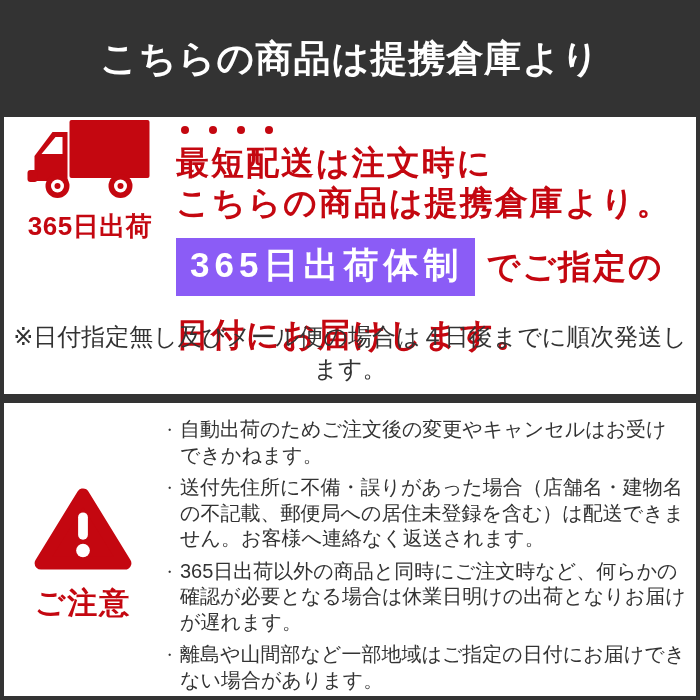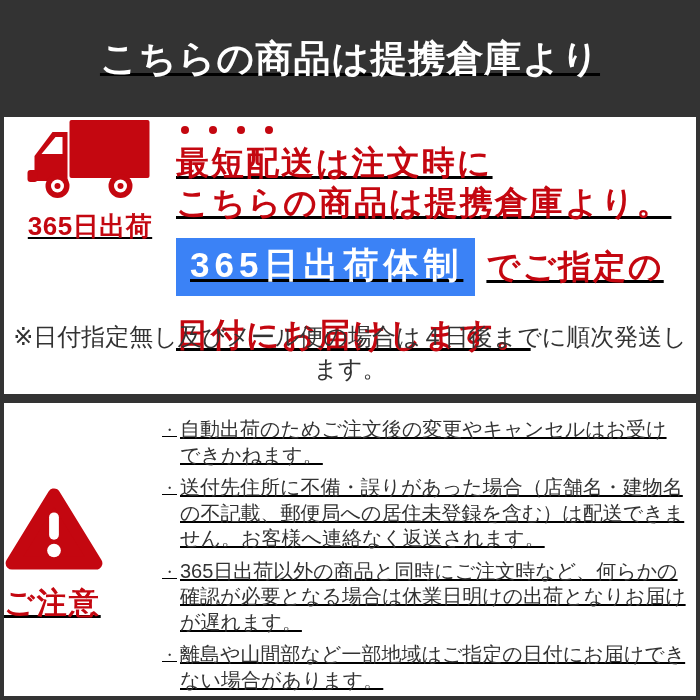--- a/index.html
+++ b/index.html
@@ -2,21 +2,21 @@
 <html><head>
 <meta charset="utf-8">
 <style>
   html,body { margin:0; padding:0; }
   body {
     width:700px; height:700px;
     background:#333333;
     font-family:"Liberation Sans","DejaVu Sans",sans-serif;
     overflow:hidden;
   }
-  .page { width:700px; height:700px;text-decoration:underline; }
+  .page { width:700px; height:700px; }
 
   
   .banner {
     height:117px;
     display:flex; flex-direction:column;
     justify-content:center; align-items:center;
     color:#ffffff; font-weight:bold;
     font-size:37px; line-height:47px; letter-spacing:1px;
     text-align:center;
   }
@@ -37,39 +37,39 @@
   .dots { display:flex; gap:20px; margin:0 0 9px 5px; height:8px; }
   .dot { width:8px; height:8px; border-radius:50%; background:#c40710; }
   .red-line {
     color:#c40710; font-weight:bold;
     font-size:33px; line-height:40px; letter-spacing:2px;
     white-space:nowrap;
   }
   .box-line { margin-top:15px; display:flex; align-items:center; }
   .highlight {
     display:inline-block;
-    background:#3b82f6; color:#ffffff;
+    background:#8b5cf6; color:#ffffff;
     font-size:35px; font-weight:bold; letter-spacing:5px;
     padding:4px 12px 7px 14px;
     white-space:nowrap;
   }
   .after-highlight { margin-left:11px;text-align:center; }
   .line4 { margin-top:19px; }
   .note {
     position:absolute; left:0; right:0; bottom:9px;
     text-align:center;
     color:#333333; font-size:24px; letter-spacing:0;
   }
 
   .gap { height:9px; }
 
   .notice { height:293px; display:flex; }
   .notice-left {
     width:158px; flex:none;
-    display:flex; flex-direction:column; 
+    display:flex; flex-direction:column; align-items:center;
     padding-top:82px;
   }
   .notice-label {
     margin-top:6px;
     color:#c40710; font-size:30px; font-weight:bold; letter-spacing:2px;
   }
   .notice-list {
     flex:1; margin:0; padding:14px 8px 0 0;
     list-style:none;
     color:#333333; font-size:20px; line-height:25.5px;

